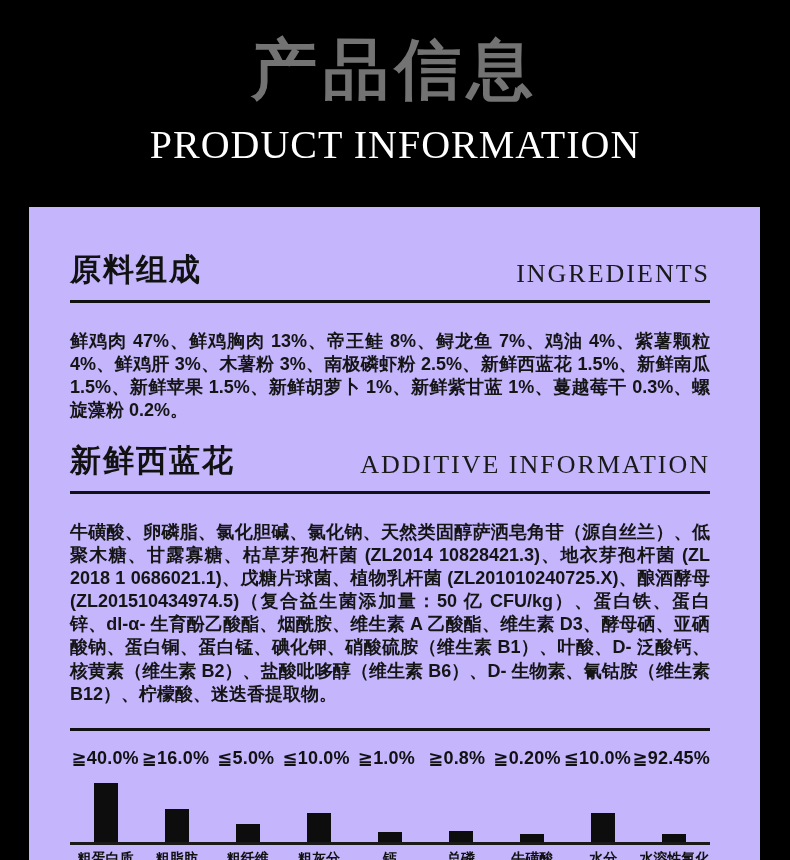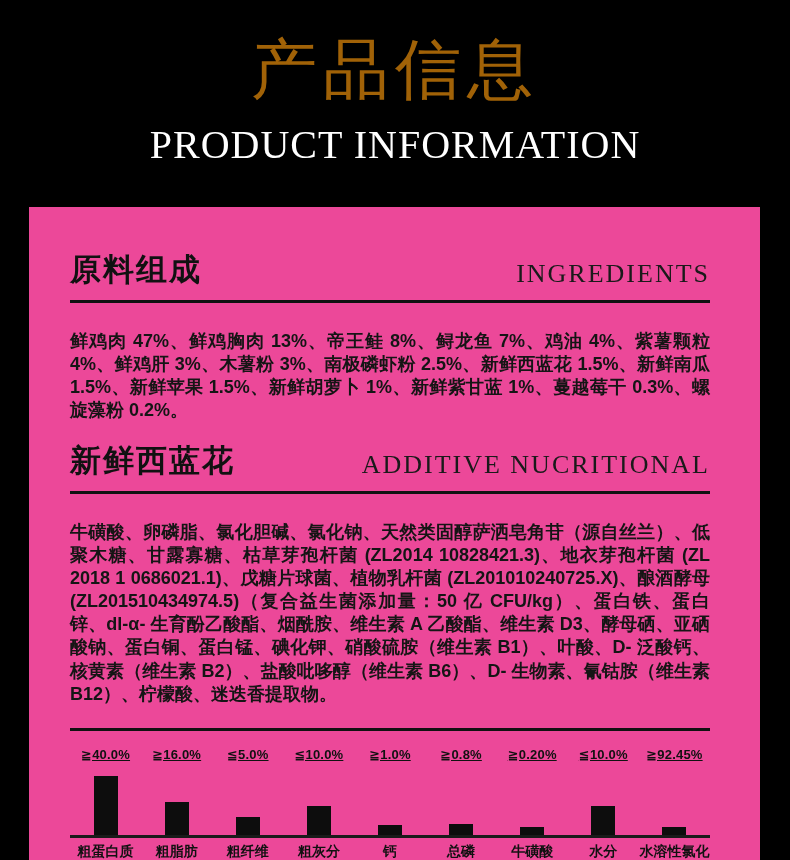--- a/index.html
+++ b/index.html
@@ -7,42 +7,42 @@
   body {
     background:#000;
     position:relative;
     font-family:"Liberation Sans","DejaVu Sans",sans-serif;
     color:#111;
     overflow:hidden;
   }
   
   .hero { text-align:center; padding-top:30px; }
   .hero-title-cn {
-    color:#a16207;
+    color:#737373;
     font-family:"Liberation Serif","DejaVu Serif",serif;
-    font-weight:normal;
+    font-weight:bold;
     font-size:66px;
     line-height:1.2;
     letter-spacing:6px;
   }
   .hero-title-en {
     color:#fff;
     font-family:"Liberation Serif","DejaVu Serif",serif;
     font-weight:normal;
     font-size:40px;
     line-height:1.0;
     letter-spacing:1px;
     margin-top:16px;
   }
   
   .panel {
     position:absolute;
     left:29px; top:207px;
     width:731px; height:653px;
-    background:#ec4899;
+    background:#c4b5fd;
     padding:46px 50px 0 41px;
     overflow:hidden;
   }
   .sec-head {
     display:flex;
     justify-content:space-between;
     align-items:flex-end;
   }
   .sec-title-cn {
     font-size:31px;
@@ -79,21 +79,21 @@
   .chart { margin-top:16px; }
   .chart-row { display:flex; width:640px; }
   .chart-cell {
     flex:1 1 0;
     display:flex;
     flex-direction:column;
     align-items:center;
     justify-content:flex-end;
     text-align:center;
   }
-  .chart-pcts .chart-cell { font-size:13px; font-weight:bold; letter-spacing:0.2px;text-decoration:underline; }
+  .chart-pcts .chart-cell { font-size:18px; font-weight:bold; letter-spacing:0.2px; }
   .chart-bars { height:62px; border-bottom:3px solid #1a1a1a; margin-top:14px; }
   .bar { width:24px; background:#0d0d0d; }
   .chart-cats { margin-top:5px; }
   .chart-cats .chart-cell { font-size:14px; font-weight:bold; line-height:1.15; justify-content:flex-start; }
 </style>
 </head>
 <body>
 
 <div class="hero">
   <div class="hero-title-cn">产品信息</div>
@@ -107,21 +107,21 @@
       <div class="sec-title-cn">原料组成</div>
       <div class="sec-title-en">INGREDIENTS</div>
     </div>
     <div class="rule"></div>
     <div class="body-text">鲜鸡肉 47%、鲜鸡胸肉 13%、帝王鲑 8%、鲟龙鱼 7%、鸡油 4%、紫薯颗粒 4%、鲜鸡肝 3%、木薯粉 3%、南极磷虾粉 2.5%、新鲜西蓝花 1.5%、新鲜南瓜 1.5%、新鲜苹果 1.5%、新鲜胡萝卜 1%、新鲜紫甘蓝 1%、蔓越莓干 0.3%、螺旋藻粉 0.2%。</div>
   </div>
 
   <div class="sec">
     <div class="sec-head">
       <div class="sec-title-cn">新鲜西蓝花</div>
-      <div class="sec-title-en">ADDITIVE NUCRITIONAL</div>
+      <div class="sec-title-en">ADDITIVE INFORMATION</div>
     </div>
     <div class="rule"></div>
     <div class="body-text">牛磺酸、卵磷脂、氯化胆碱、氯化钠、天然类固醇萨洒皂角苷（源自丝兰）、低聚木糖、甘露寡糖、枯草芽孢杆菌 (ZL2014 10828421.3)、地衣芽孢杆菌 (ZL 2018 1 0686021.1)、戊糖片球菌、植物乳杆菌 (ZL201010240725.X)、酿酒酵母 (ZL201510434974.5)（复合益生菌添加量：50 亿 CFU/kg）、蛋白铁、蛋白锌、dl-α- 生育酚乙酸酯、烟酰胺、维生素 A 乙酸酯、维生素 D3、酵母硒、亚硒酸钠、蛋白铜、蛋白锰、碘化钾、硝酸硫胺（维生素 B1）、叶酸、D- 泛酸钙、核黄素（维生素 B2）、盐酸吡哆醇（维生素 B6）、D- 生物素、氰钴胺（维生素 B12）、柠檬酸、迷迭香提取物。</div>
   </div>
 
   <div class="sec" style="margin-bottom:0">
     <div class="rule"></div>
 
     <div class="chart">
       <div class="chart-row chart-pcts" id="chart-pcts">

